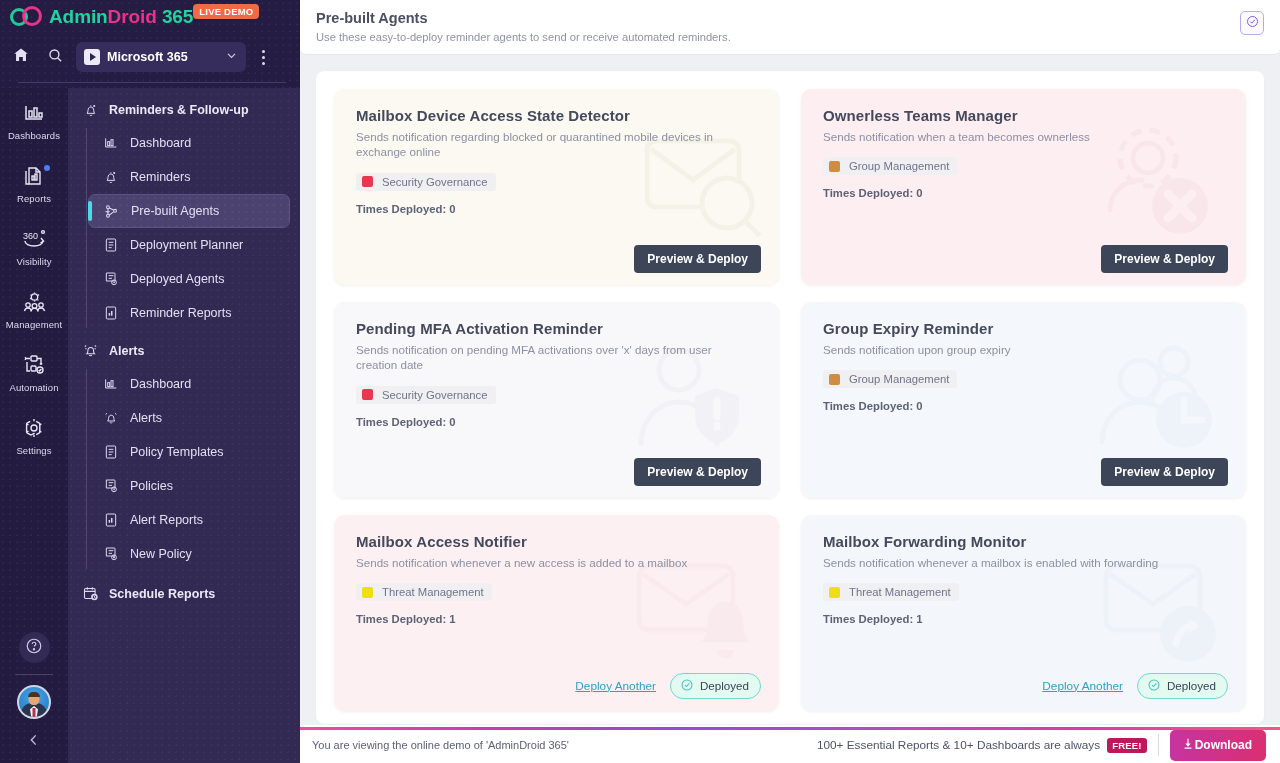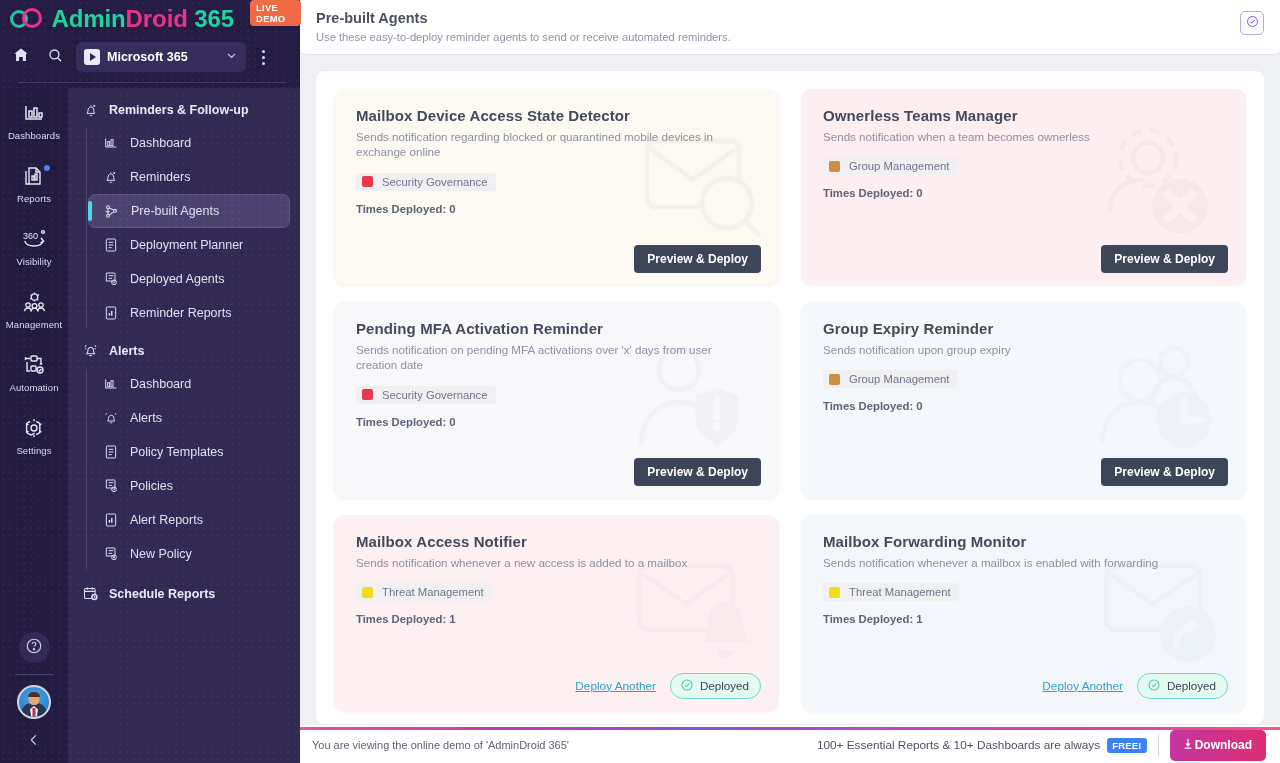--- a/index.html
+++ b/index.html
@@ -99,26 +99,26 @@
   .logo-row { position: absolute; left: 10px; top: 5px; display: flex; align-items: center; }
   .logo-mark { width: 34px; height: 24px; position: relative; margin-right: 5px; }
   .logo-mark .ring1 {
     position: absolute; left: 0; top: 3px; width: 18px; height: 18px; border-radius: 50%;
     border: 3.5px solid #1fc99a;
   }
   .logo-mark .ring2 {
     position: absolute; left: 12px; top: 1px; width: 20px; height: 20px; border-radius: 50%;
     border: 3.5px solid #e8338b;
   }
-  .logo-text { font-size: 24px; font-weight: 600; letter-spacing: -.1px; margin-left: 12px; }
+  .logo-text { font-size: 19px; font-weight: 600; letter-spacing: -.1px; }
   .logo-text .a { color: #21d39e; }
   .logo-text .n { color: #e8338b; }
   .badge-live {
     background: #ef6a45; color: #fff; font-size: 9.5px; font-weight: 700;
-    padding: 2px 6px; border-radius: 4px; margin-left: 16px; letter-spacing: .2px;
+    padding: 2px 6px; border-radius: 4px; margin-left: 0; letter-spacing: .2px;
     position: relative; top: -6px;
   }
   .util-row {
     position: absolute; left: 6px; top: 42px; display: flex; align-items: center; gap: 4px;
   }
   .util-ico {
     width: 30px; height: 30px; display: flex; align-items: center; justify-content: center;
     color: #e4e0f2; cursor: pointer;
   }
   .tenant-select {
@@ -261,21 +261,21 @@
     border-top: 2px solid transparent;
   }
   .footer::before {
     content: ""; position: absolute; left: 0; right: 0; top: 0; height: 2.5px;
     background: linear-gradient(90deg,#ea4f9a 0%,#c23fb0 20%,#8f4fd0 40%,#b84bc0 60%,#d8409f 80%,#ef5a86 100%);
   }
   .footer-left { font-size: 11px; color: #5c6175; }
   .footer-right { margin-left: auto; display: flex; align-items: center; gap: 11px; }
   .footer-promo { font-size: 11.8px; color: #4c5266; display: flex; align-items: center; gap: 7px; }
   .badge-free {
-    background: #3b82f6; color: #fff; font-size: 9.5px; font-weight: 700;
+    background: #be185d; color: #fff; font-size: 9.5px; font-weight: 700;
     padding: 2px 5px; border-radius: 3px; letter-spacing: .2px;
   }
   .footer-sep { width: 1px; height: 22px; background: #d7dae2; }
   .btn-download {
     background: linear-gradient(90deg,#c5349f 0%,#db2f72 100%);
     color: #fff; font-size: 12px; font-weight: 600; border: none; border-radius: 5px;
     padding: 7px 14px 7px 11px; display: flex; align-items: center; gap: 0; cursor: pointer;
     font-family: "Liberation Sans", sans-serif;
   }
 </style>

